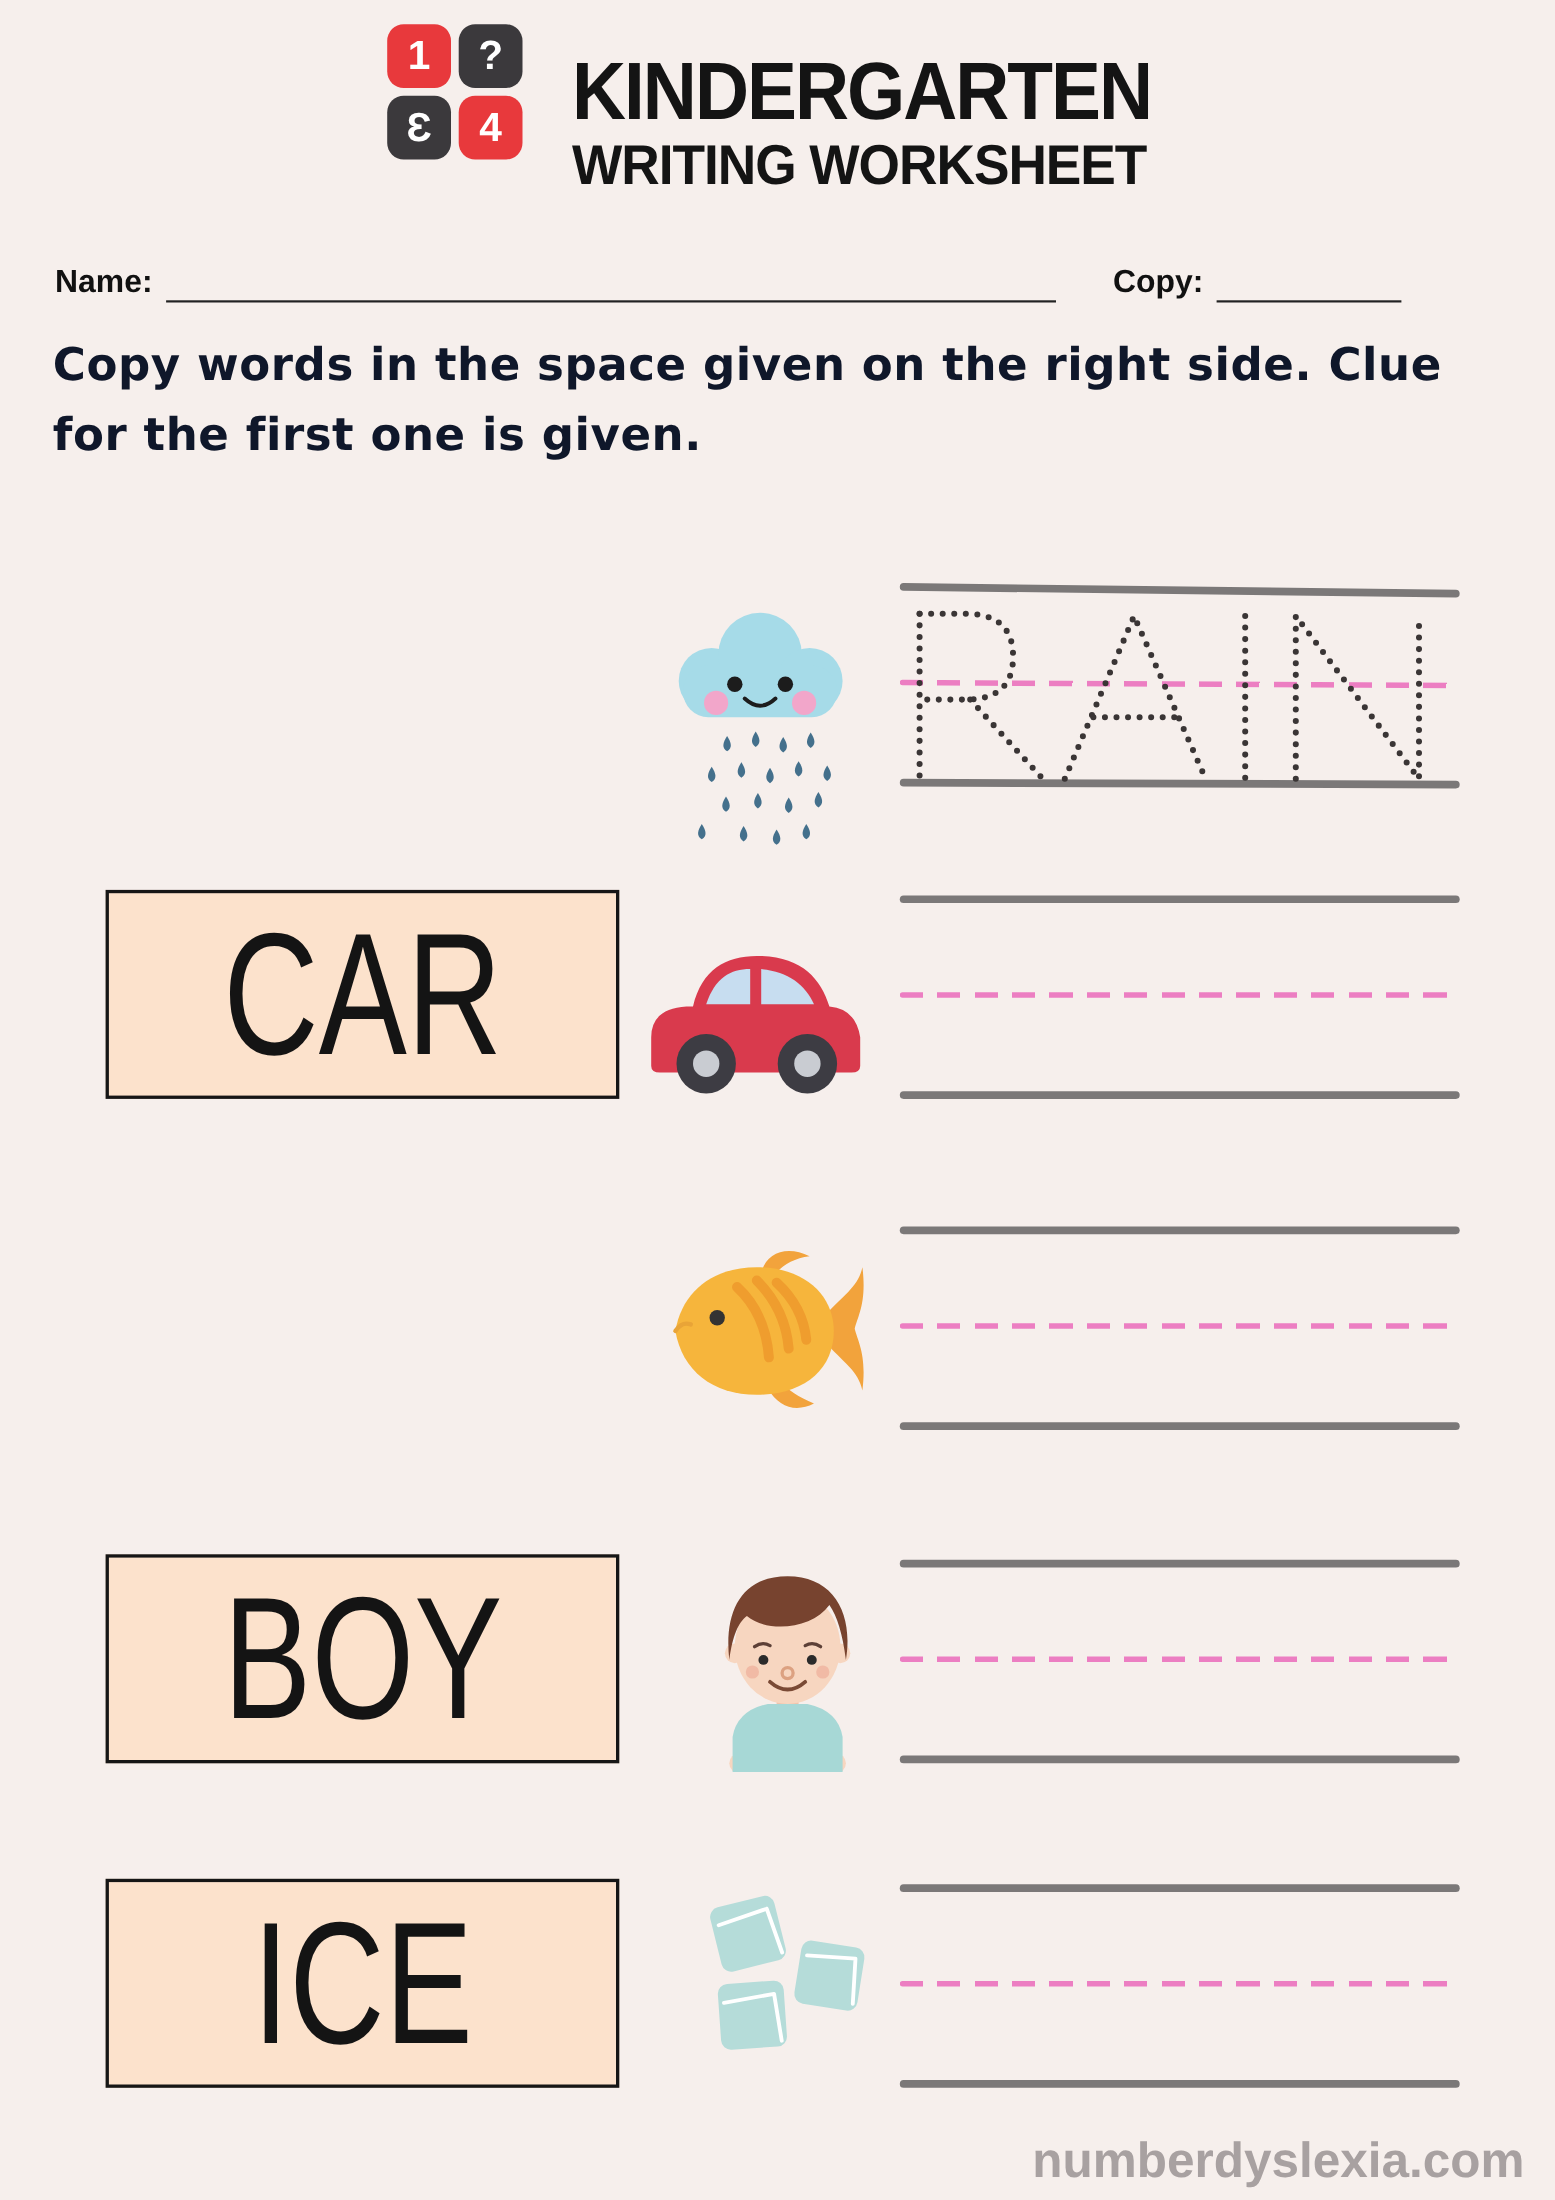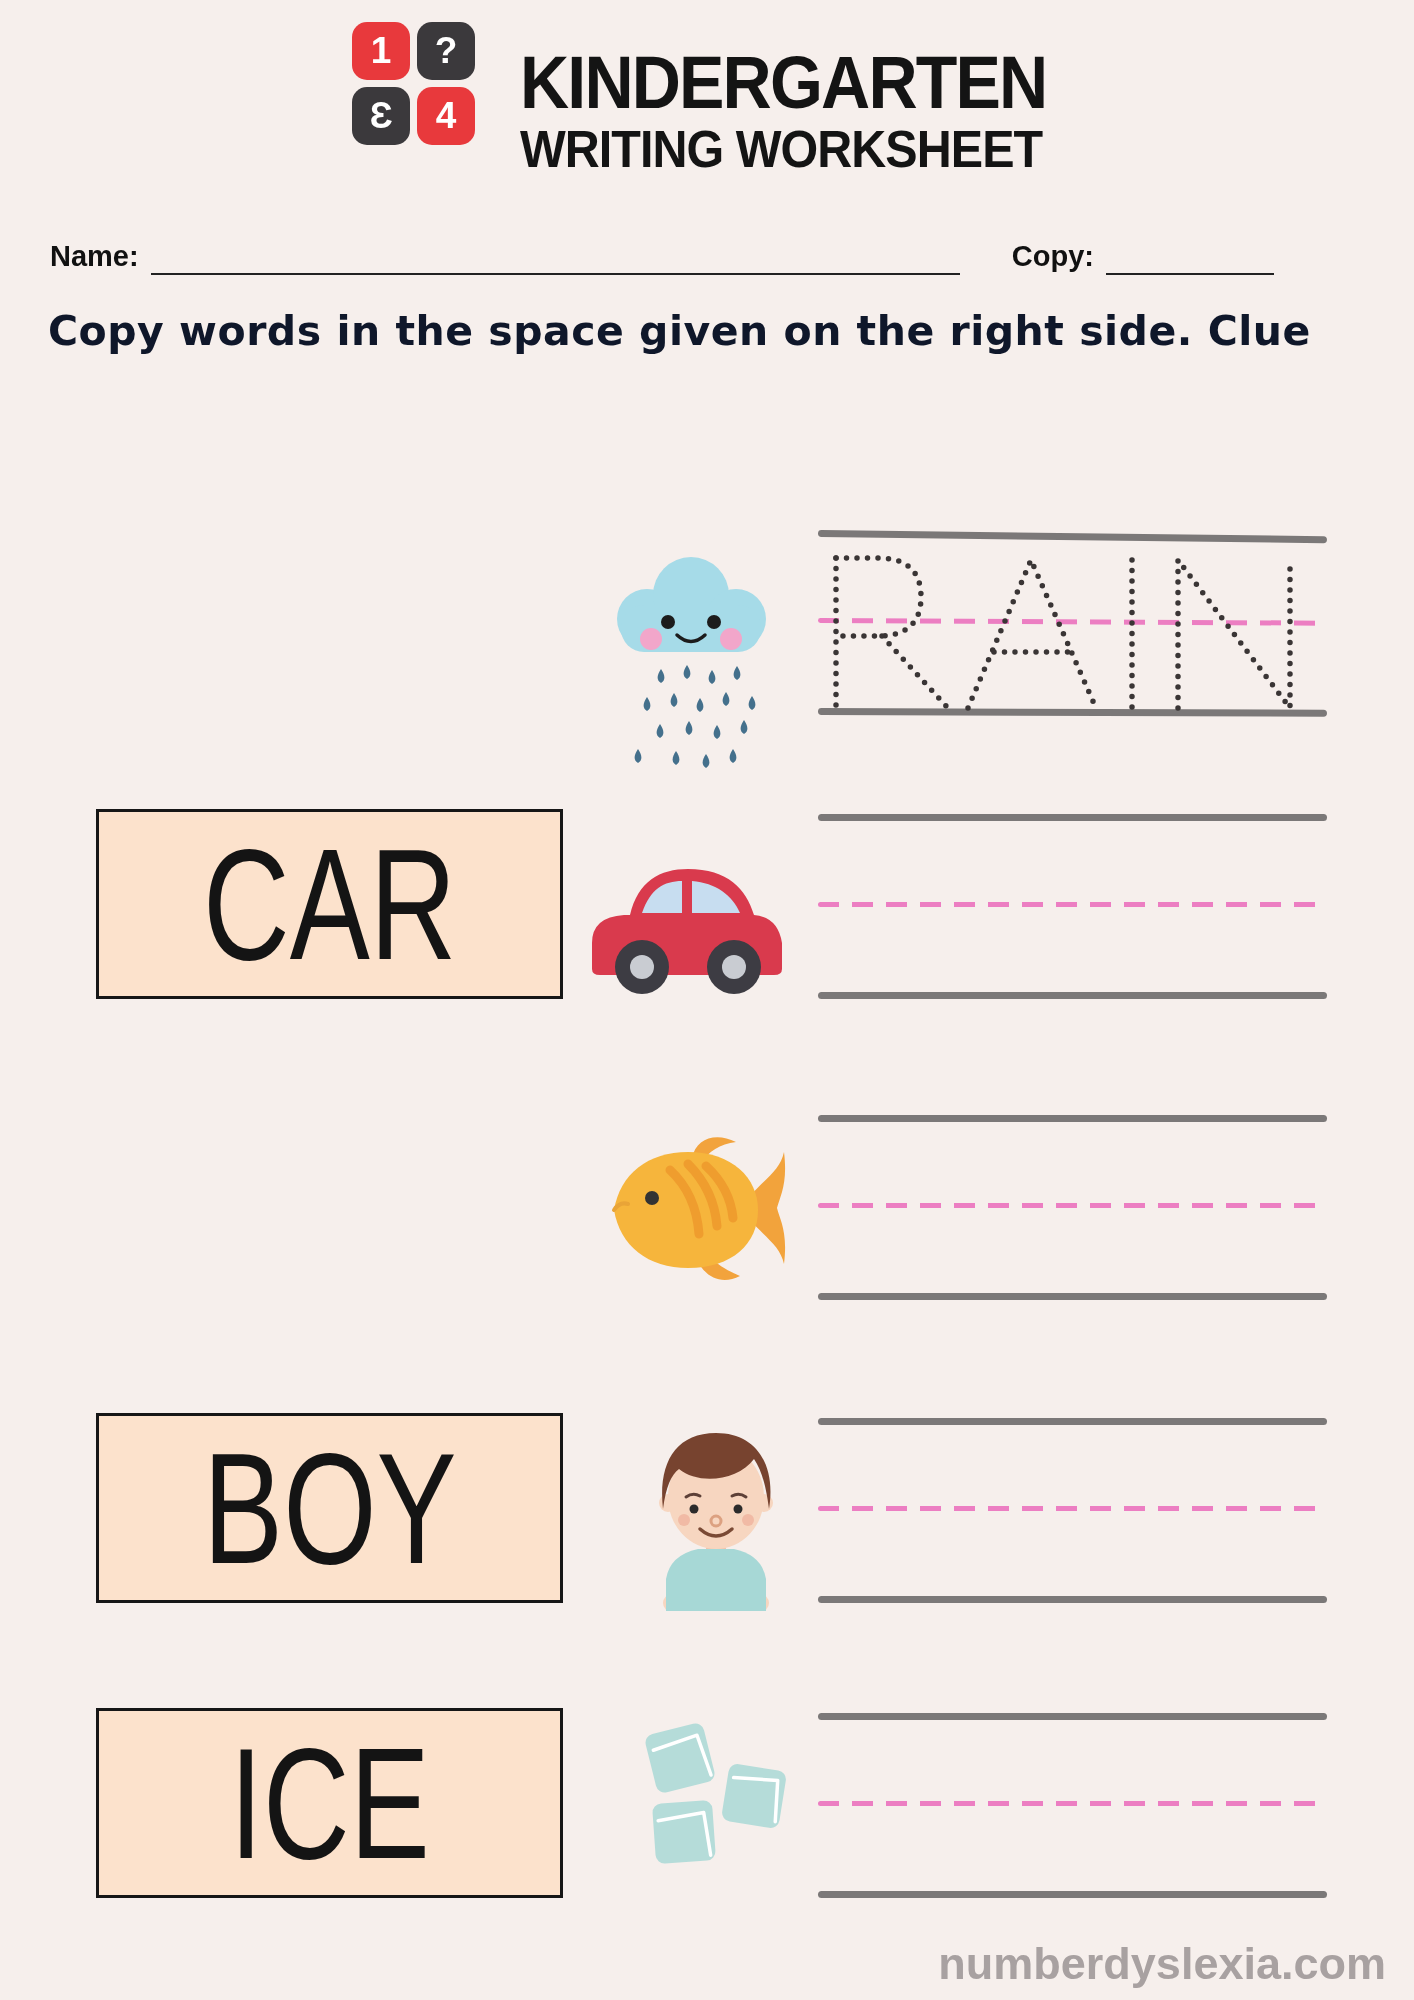--- a/index.html
+++ b/index.html
@@ -76,20 +76,21 @@
   <div class="form-row">
     <div class="form-label">Name:</div>
     <div class="write-line name-line"></div>
     <div class="date-gap"></div>
     <div class="form-label">Copy:</div>
     <div class="write-line date-line"></div>
   </div>
 
   <div class="instructions">
     <div>Copy words in the space given on the right side. Clue</div>
+    <div>for the first one is given.</div>
   </div>
 
   <div class="row r0" style="top:525px">
     <svg class="icon" style="left:605px; top:18px;" width="172" height="238" viewBox="0 0 172 238">
       <g fill="#a6dbe8">
         <circle cx="42" cy="76" r="30"></circle>
           <circle cx="86" cy="52" r="38"></circle>
           <circle cx="131" cy="76" r="30"></circle>
         <rect x="16" y="62" width="140" height="47" rx="23"></rect>
       </g>

